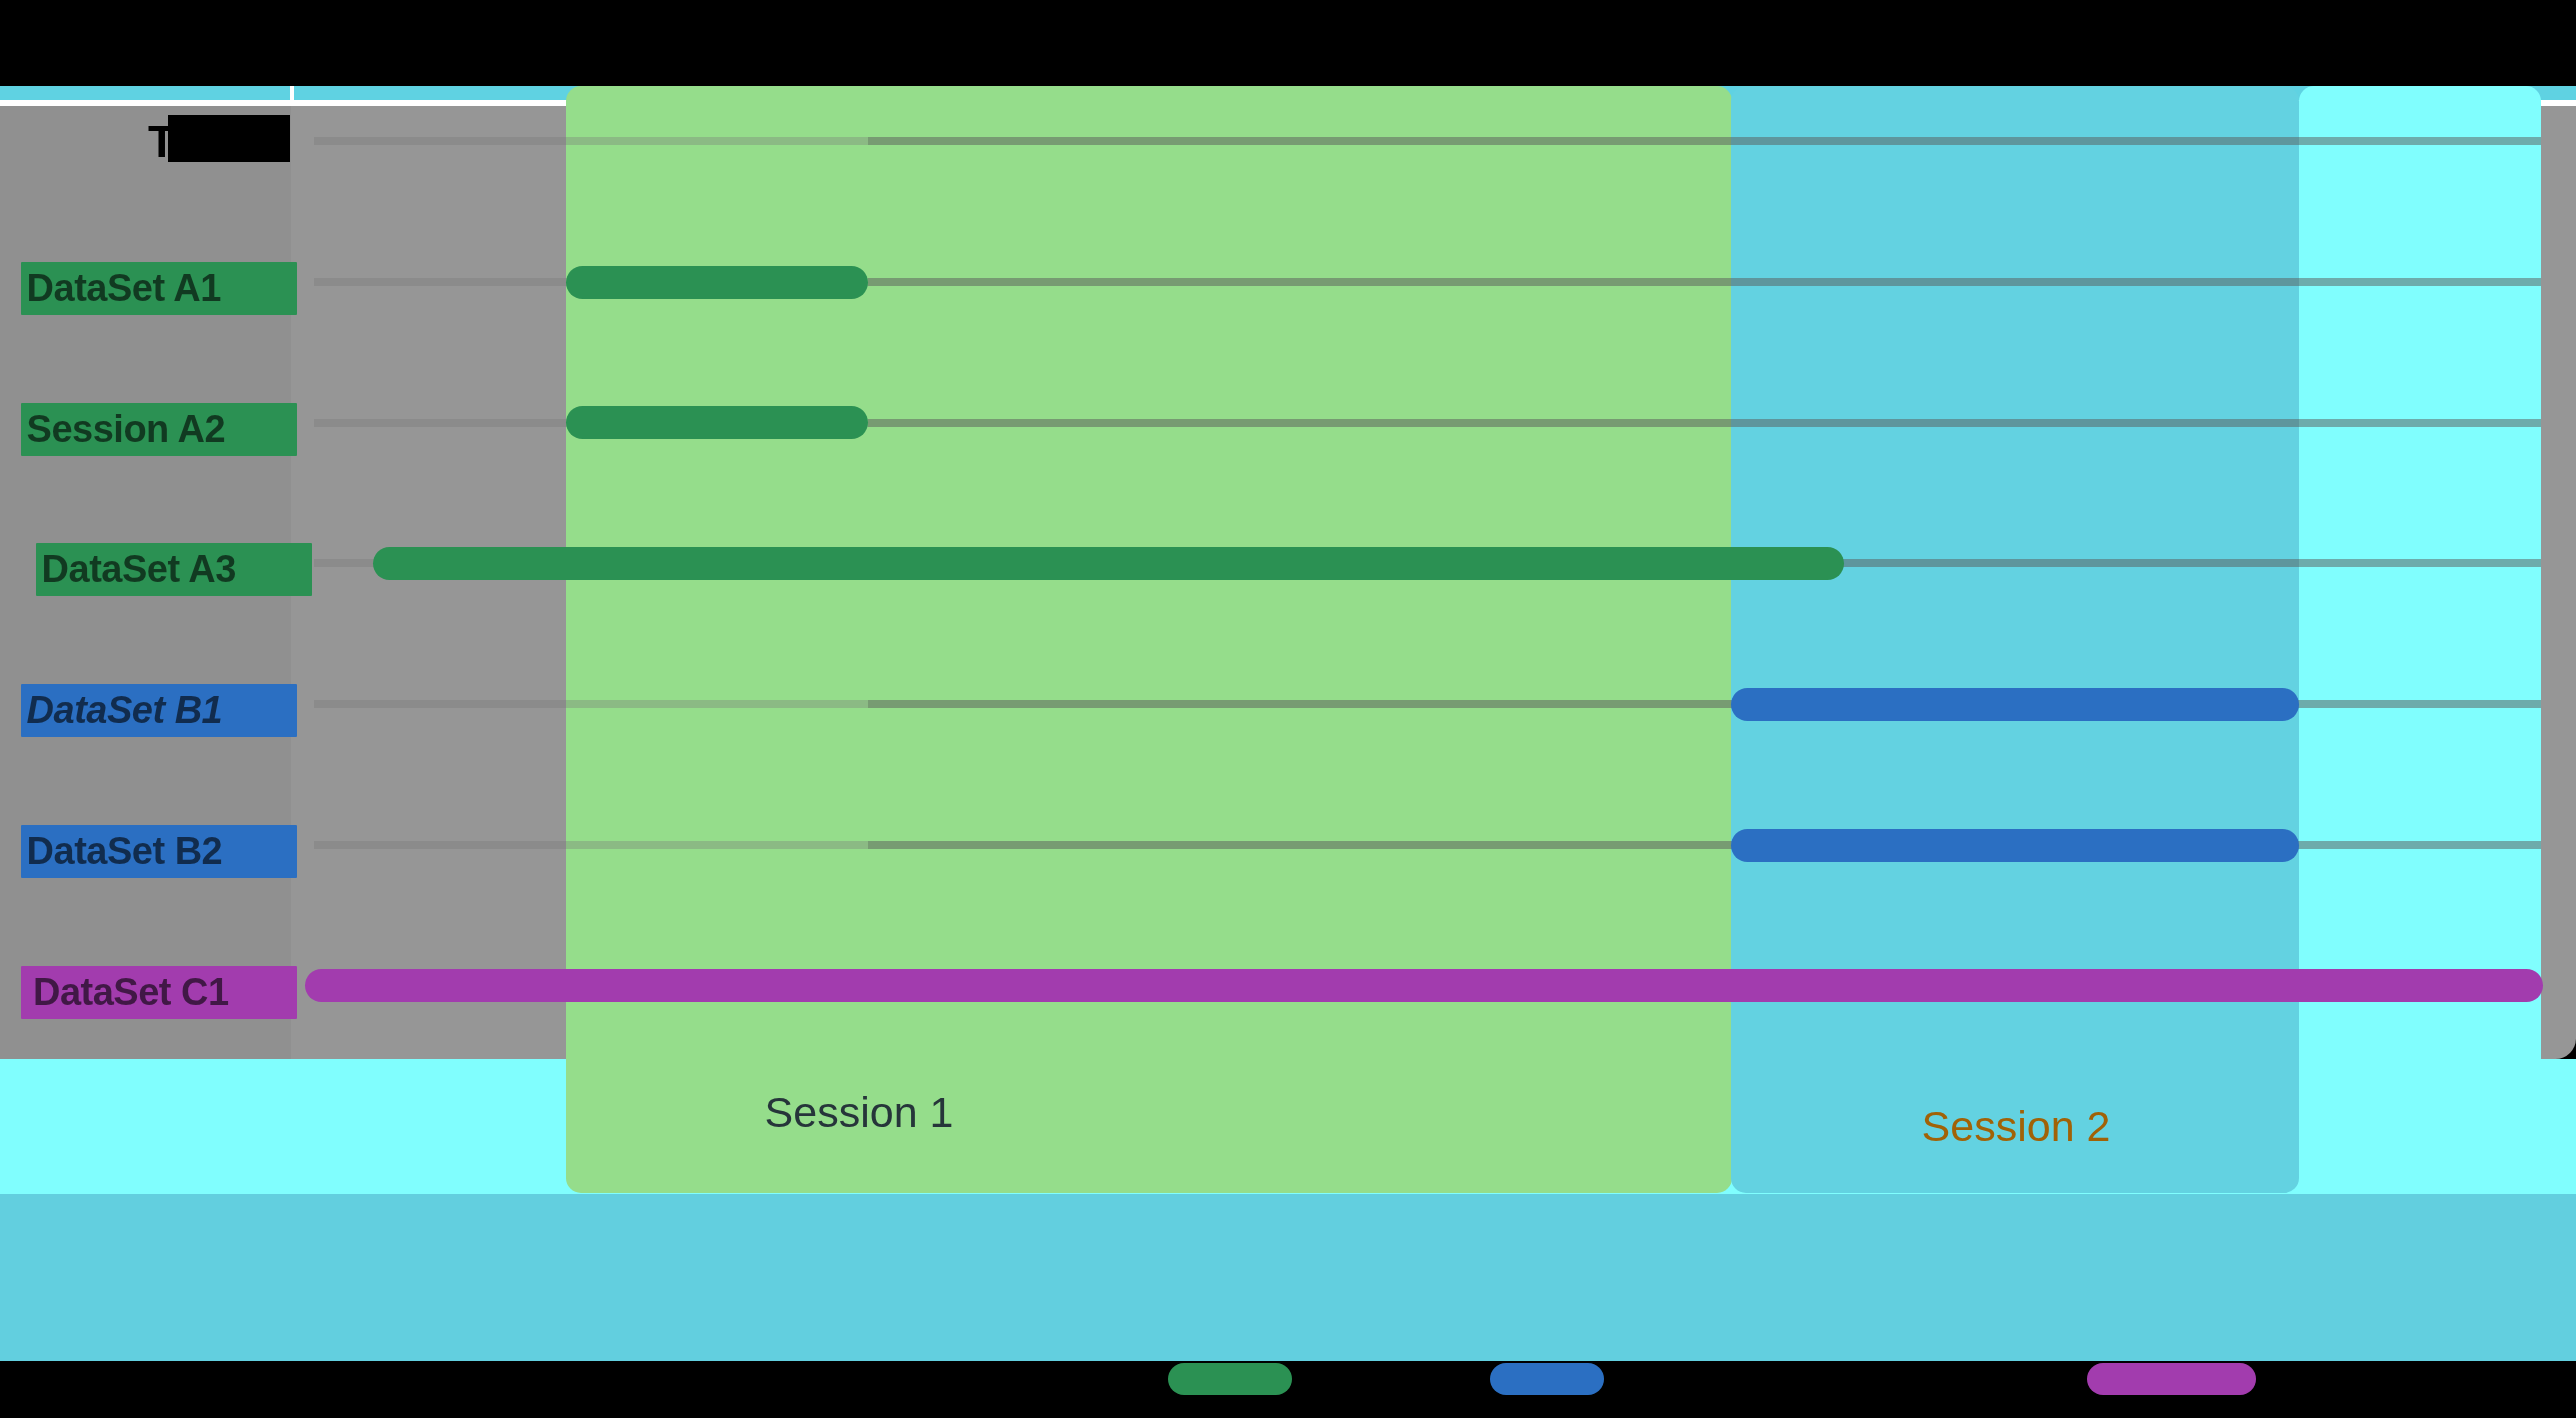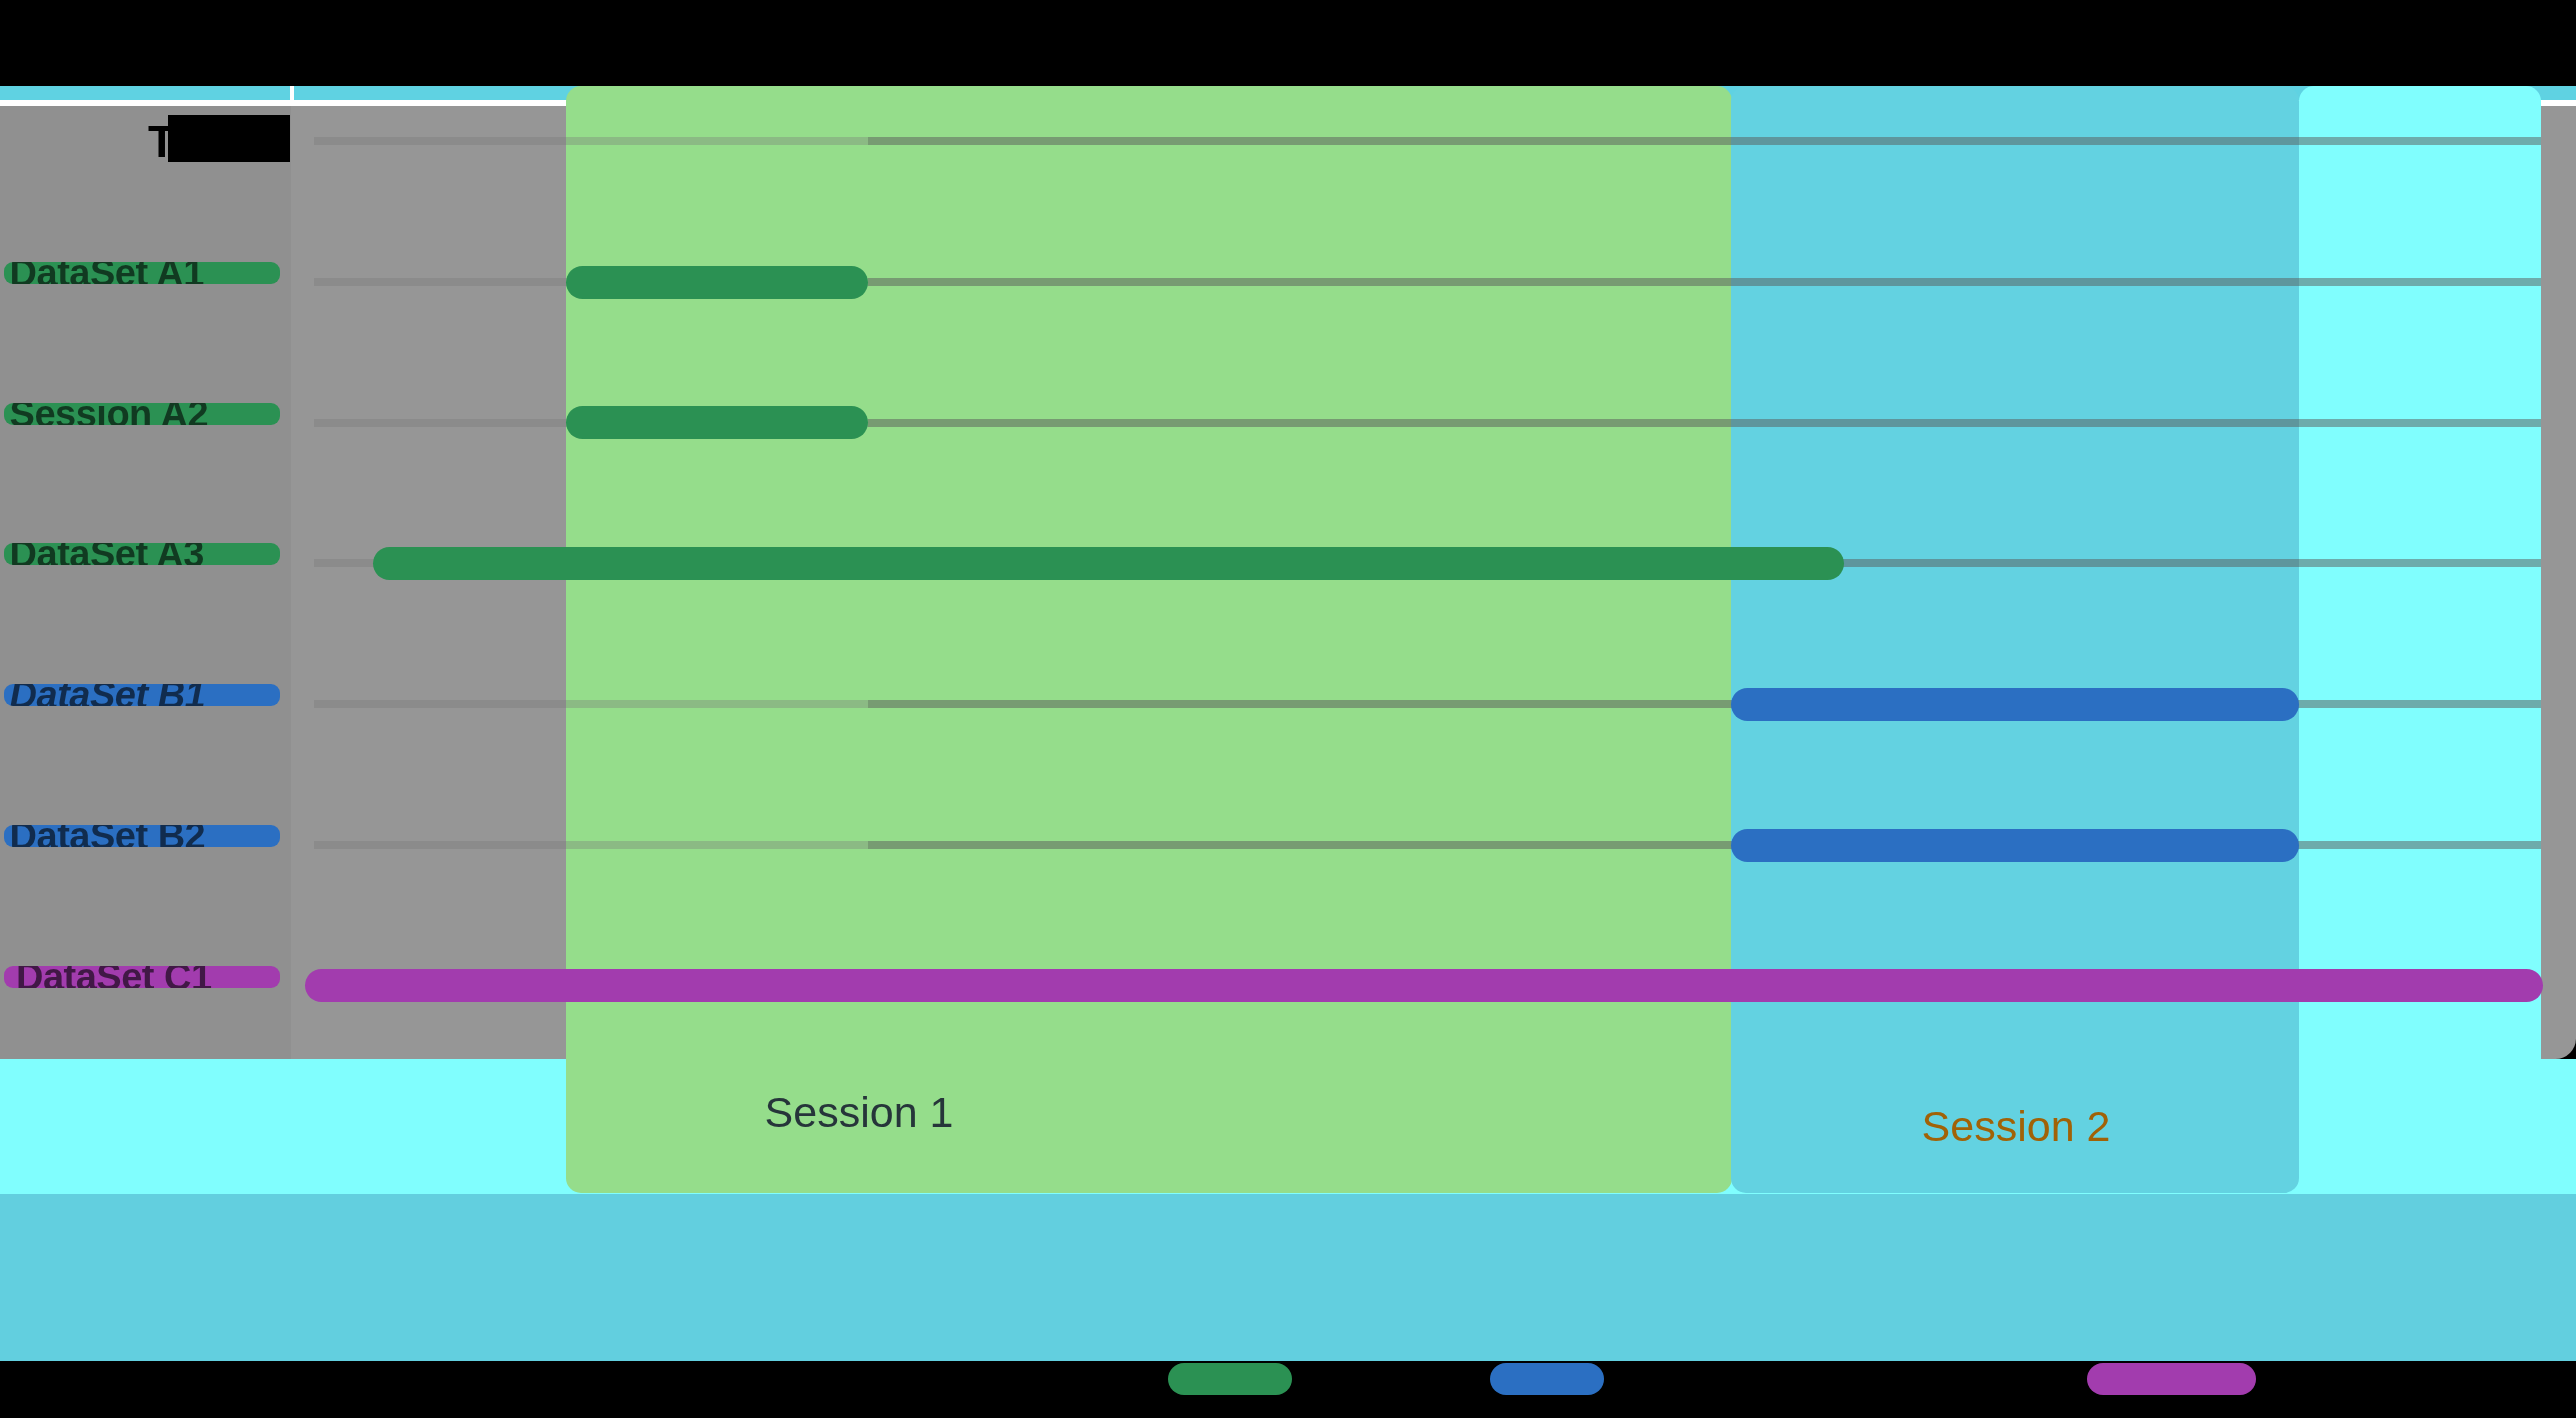--- a/index.html
+++ b/index.html
@@ -2,21 +2,21 @@
 <html style="font-size:15px"><head>
 <meta charset="utf-8">
 <style>
   html,body{margin:0;padding:0;background:#000;}
   body{font-family:"Liberation Sans", sans-serif;}
   #stage{position:relative;width:2576px;height:1419px;background:#000;overflow:hidden;}
   .abs{position:absolute;}
   .band{position:absolute;top:86px;height:1107px;border-radius:15px;}
   .row-line{position:absolute;height:7.5px;}
   .task-bar{position:absolute;height:33px;border-radius:17px;}
-  .pill{position:absolute;left:4px;width:276px;height:22px;border-radius:9px;
+  .pill{position:absolute;left:21px;width:276px;height:53px;border-radius:1px;
         display:flex;align-items:center;padding-left:5.6px;box-sizing:border-box;
         font-size:38px;font-weight:700;letter-spacing:-0.5px;color:rgba(0,0,0,0.60);
         white-space:nowrap;overflow:hidden;}
   .session-label{position:absolute;transform:translate(-50%,-50%);font-size:43px;
         color:#26353A;white-space:nowrap;}
   .legend-pill{position:absolute;top:1363px;height:32px;border-radius:16px;}
   #task-header{position:absolute;left:148px;top:116px;font-size:45px;font-weight:700;color:#000;}
   #task-redaction{position:absolute;left:168px;top:115px;width:122px;height:47px;background:#000;}
 </style>
 </head>
@@ -52,21 +52,21 @@
       <div class="row-line" style="left: 868px; top: 700px; width: 1673px; background: rgba(90, 90, 90, 0.5);"></div>
       <div class="row-line" style="left: 314px; top: 841px; width: 554px; background: rgba(120, 120, 120, 0.35);"></div>
       <div class="row-line" style="left: 868px; top: 841px; width: 1673px; background: rgba(90, 90, 90, 0.5);"></div>
       <div class="row-line" style="left: 314px; top: 982px; width: 554px; background: rgba(120, 120, 120, 0.35);"></div>
       <div class="row-line" style="left: 868px; top: 982px; width: 1673px; background: rgba(90, 90, 90, 0.5);"></div>
       <div class="task-bar" style="left: 566px; top: 266px; width: 302px; background: rgb(43, 145, 83);"></div>
       <div class="pill" style="top: 262px; background: rgb(43, 145, 83);">DataSet A1</div>
       <div class="task-bar" style="left: 566px; top: 406px; width: 302px; background: rgb(43, 145, 83);"></div>
       <div class="pill" style="top: 403px; background: rgb(43, 145, 83);">Session A2</div>
       <div class="task-bar" style="left: 373px; top: 547px; width: 1471px; background: rgb(43, 145, 83);"></div>
-      <div class="pill" style="top: 543px; background: rgb(43, 145, 83);">DataSet A3</div>
+      <div class="pill" style="top: 543px; background: rgb(43, 145, 83); margin-left: 15px;">DataSet A3</div>
       <div class="task-bar" style="left: 1731px; top: 688px; width: 568px; background: rgb(43, 111, 194);"></div>
       <div class="pill" style="top: 684px; background: rgb(43, 111, 194); font-style: italic;">DataSet B1</div>
       <div class="task-bar" style="left: 1731px; top: 829px; width: 568px; background: rgb(43, 111, 194);"></div>
       <div class="pill" style="top: 825px; background: rgb(43, 111, 194);">DataSet B2</div>
       <div class="task-bar" style="left: 305px; top: 969px; width: 2238px; background: rgb(162, 60, 174);"></div>
       <div class="pill" style="top: 966px; background: rgb(162, 60, 174); padding-left: 12px;">DataSet C1</div>
     </div>
 
   <div id="session-labels">
       <div class="session-label" style="left: 859px; top: 1112px; color: rgb(38, 53, 58);">Session 1</div>

